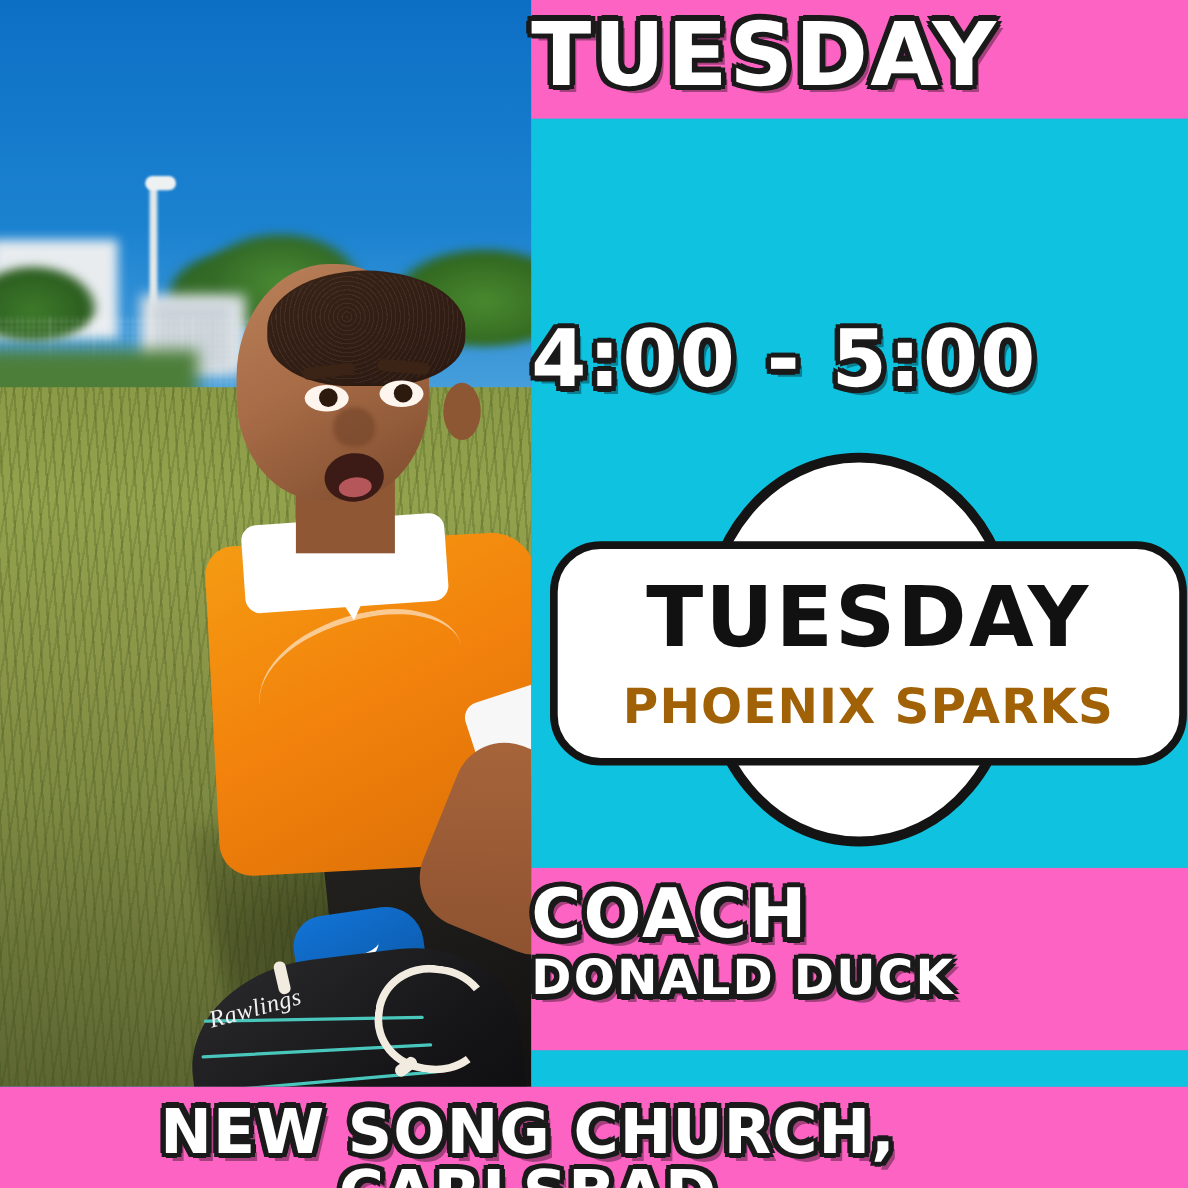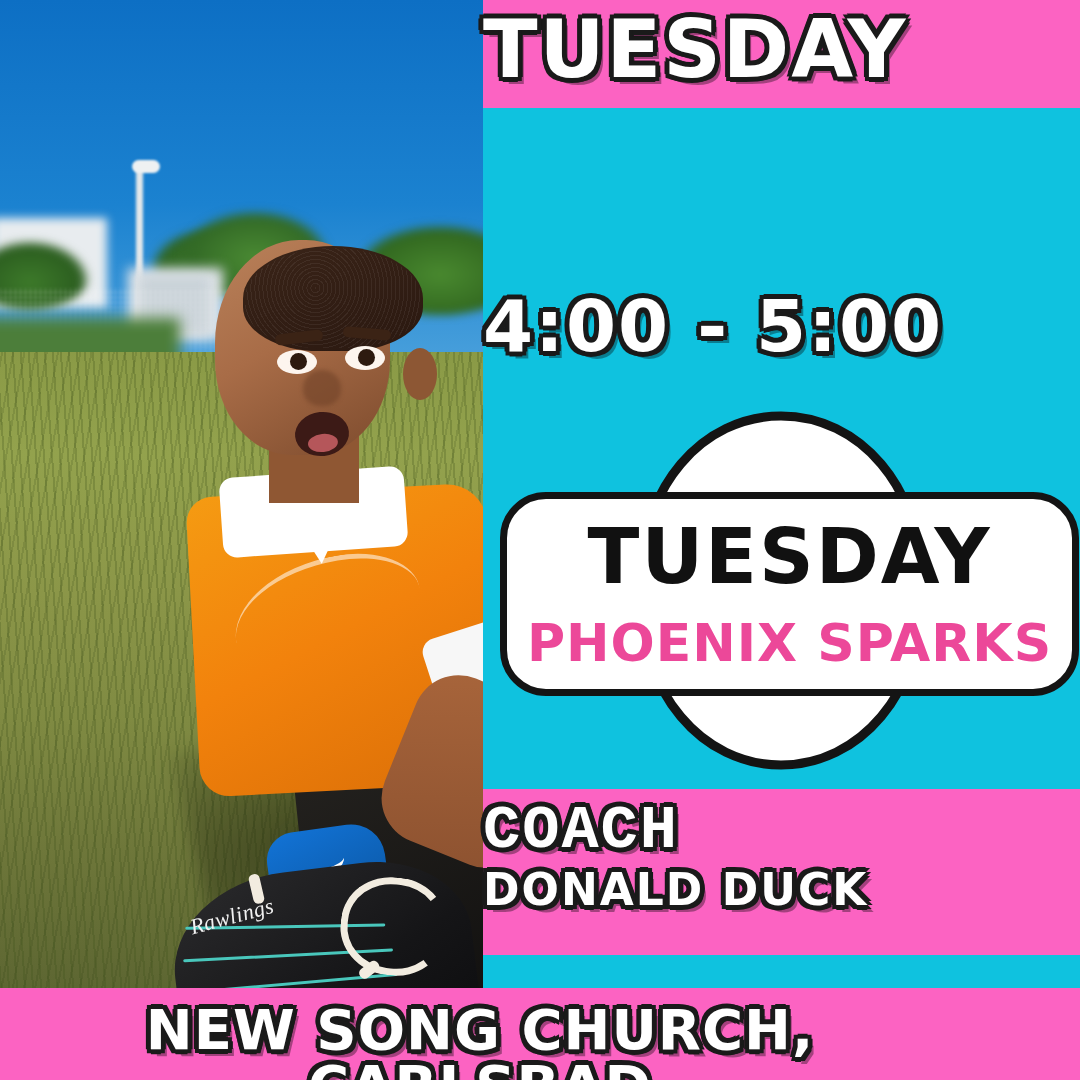--- a/index.html
+++ b/index.html
@@ -146,21 +146,21 @@
     font-family:"DejaVu Sans",sans-serif;font-weight:700;color:#ffffff;
     letter-spacing:2px;line-height:1;
     text-shadow:
       -4px -4px 0 #1a1a1a, 4px -4px 0 #1a1a1a, -4px 4px 0 #1a1a1a, 4px 4px 0 #1a1a1a,
       0 -5px 0 #1a1a1a, 0 5px 0 #1a1a1a, -5px 0 0 #1a1a1a, 5px 0 0 #1a1a1a,
       6px 7px 0 rgba(0,0,0,.35);
   }
   .day{top:10px;font-size:80px;}
   .ages{top:152px;font-size:72px;}
   .time{top:290px;font-size:72px;}
-  .coach{top:800px;font-size:62px;font-family:Liberation Mono, monospace;}
+  .coach{top:800px;font-size:62px;}
   .coachname{top:868px;font-size:44px;}
   .venue{
     position:absolute;left:0;top:1002px;width:960px;text-align:center;
     font-family:"DejaVu Sans",sans-serif;font-weight:700;color:#ffffff;
     font-size:56px;letter-spacing:1px;line-height:1;
     text-shadow:
       -4px -4px 0 #1a1a1a, 4px -4px 0 #1a1a1a, -4px 4px 0 #1a1a1a, 4px 4px 0 #1a1a1a,
       0 -5px 0 #1a1a1a, 0 5px 0 #1a1a1a, -5px 0 0 #1a1a1a, 5px 0 0 #1a1a1a,
       6px 7px 0 rgba(0,0,0,.35);
   }
@@ -171,22 +171,22 @@
   .label-box{
     position:absolute;left:17px;top:92px;width:565px;height:190px;
     background:#ffffff;border:7px solid #141414;border-radius:46px;
     display:flex;flex-direction:column;align-items:center;justify-content:center;
   }
   .label-main{
     font-family:"DejaVu Sans",sans-serif;font-weight:700;color:#111111;
     font-size:76px;letter-spacing:2px;line-height:1;
   }
   .label-sub{
-    font-family:"DejaVu Sans",sans-serif;font-weight:700;color:#ec4899;
-    font-size:52px;letter-spacing:1px;line-height:1;margin-top:22px;
+    font-family:"DejaVu Sans",sans-serif;font-weight:700;color:#a16207;
+    font-size:44px;letter-spacing:1px;line-height:1;margin-top:22px;
   }
 </style>
 </head>
 <body>
 
 <div id="poster">
 
   <div class="photo-col">
     <div class="sky"></div>
     <div class="bldg-a"></div>

